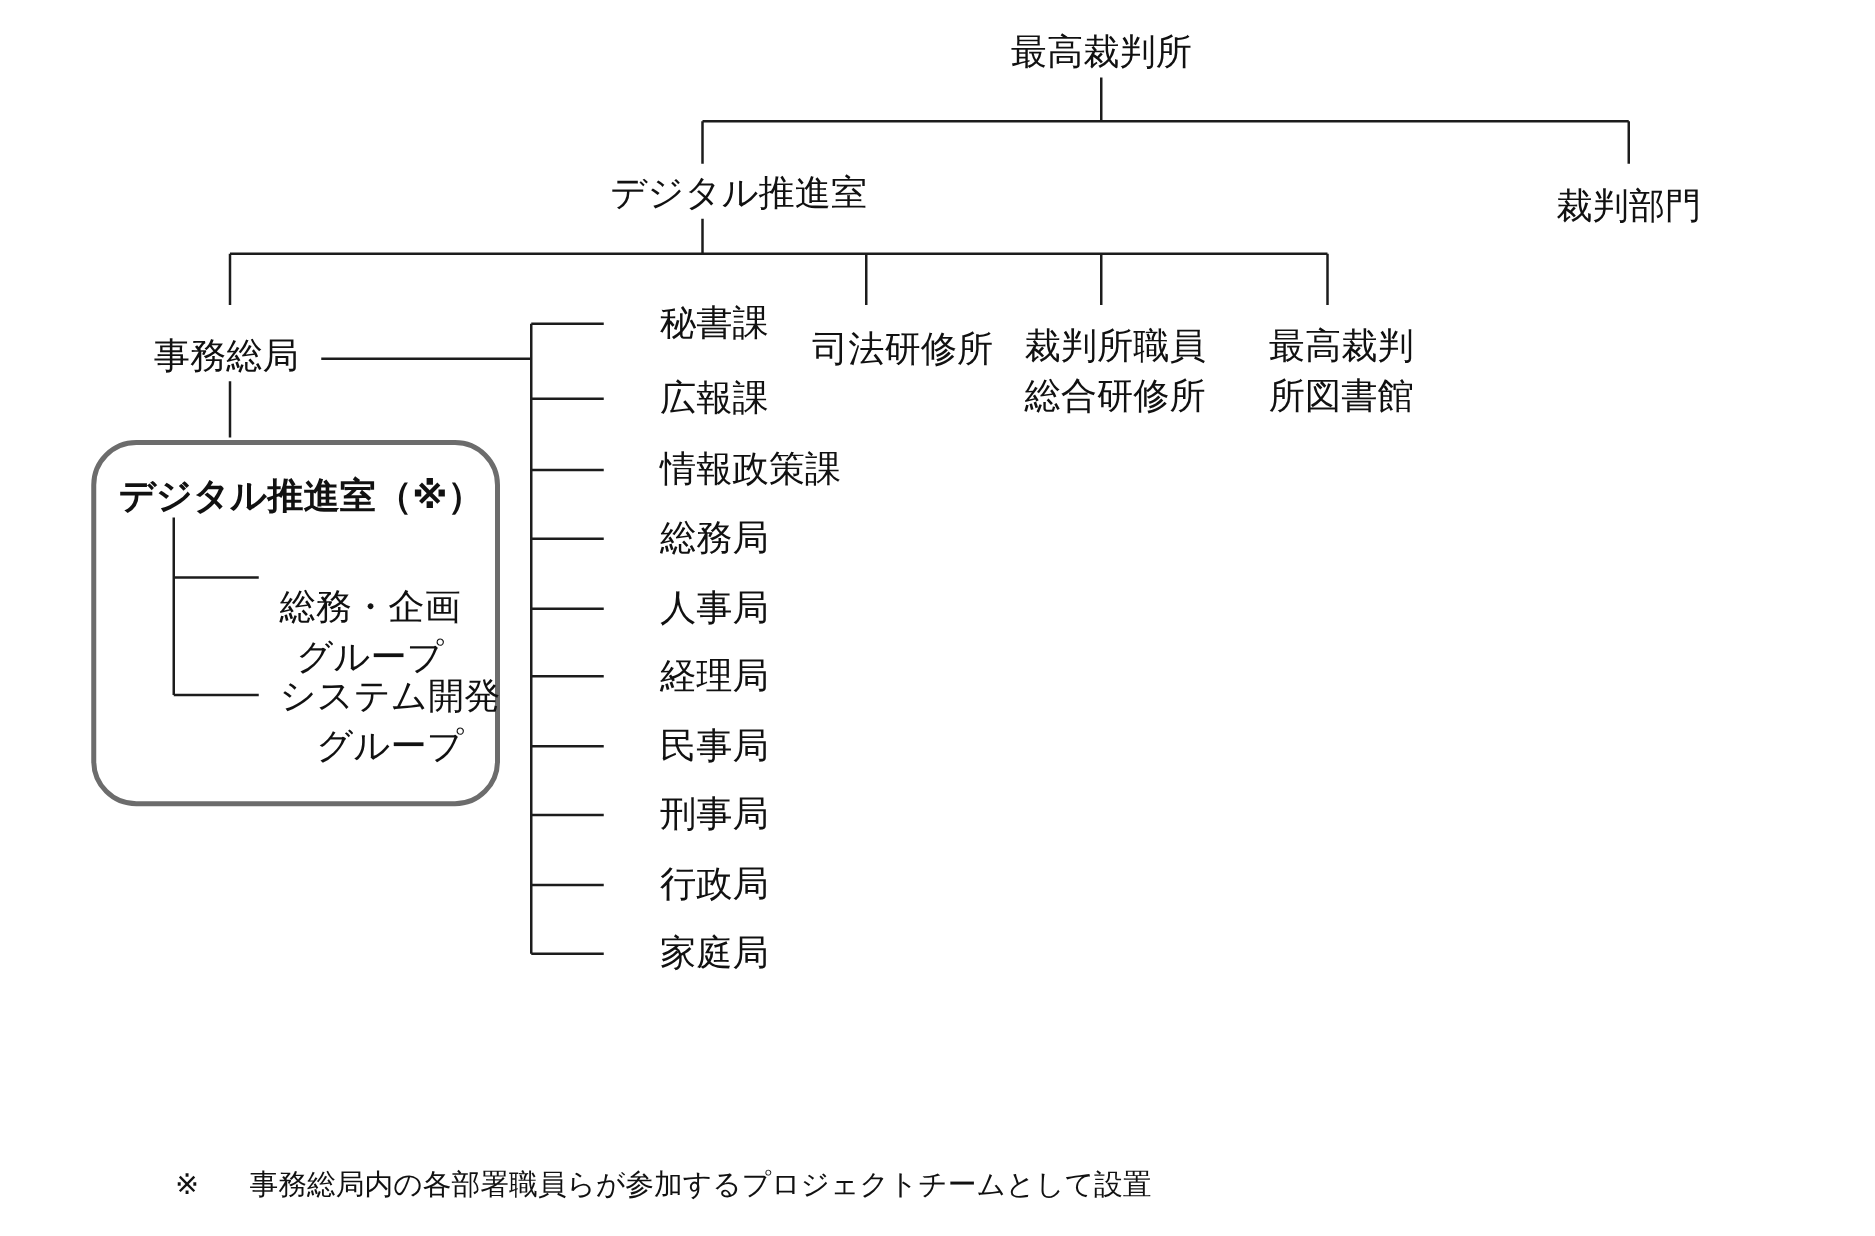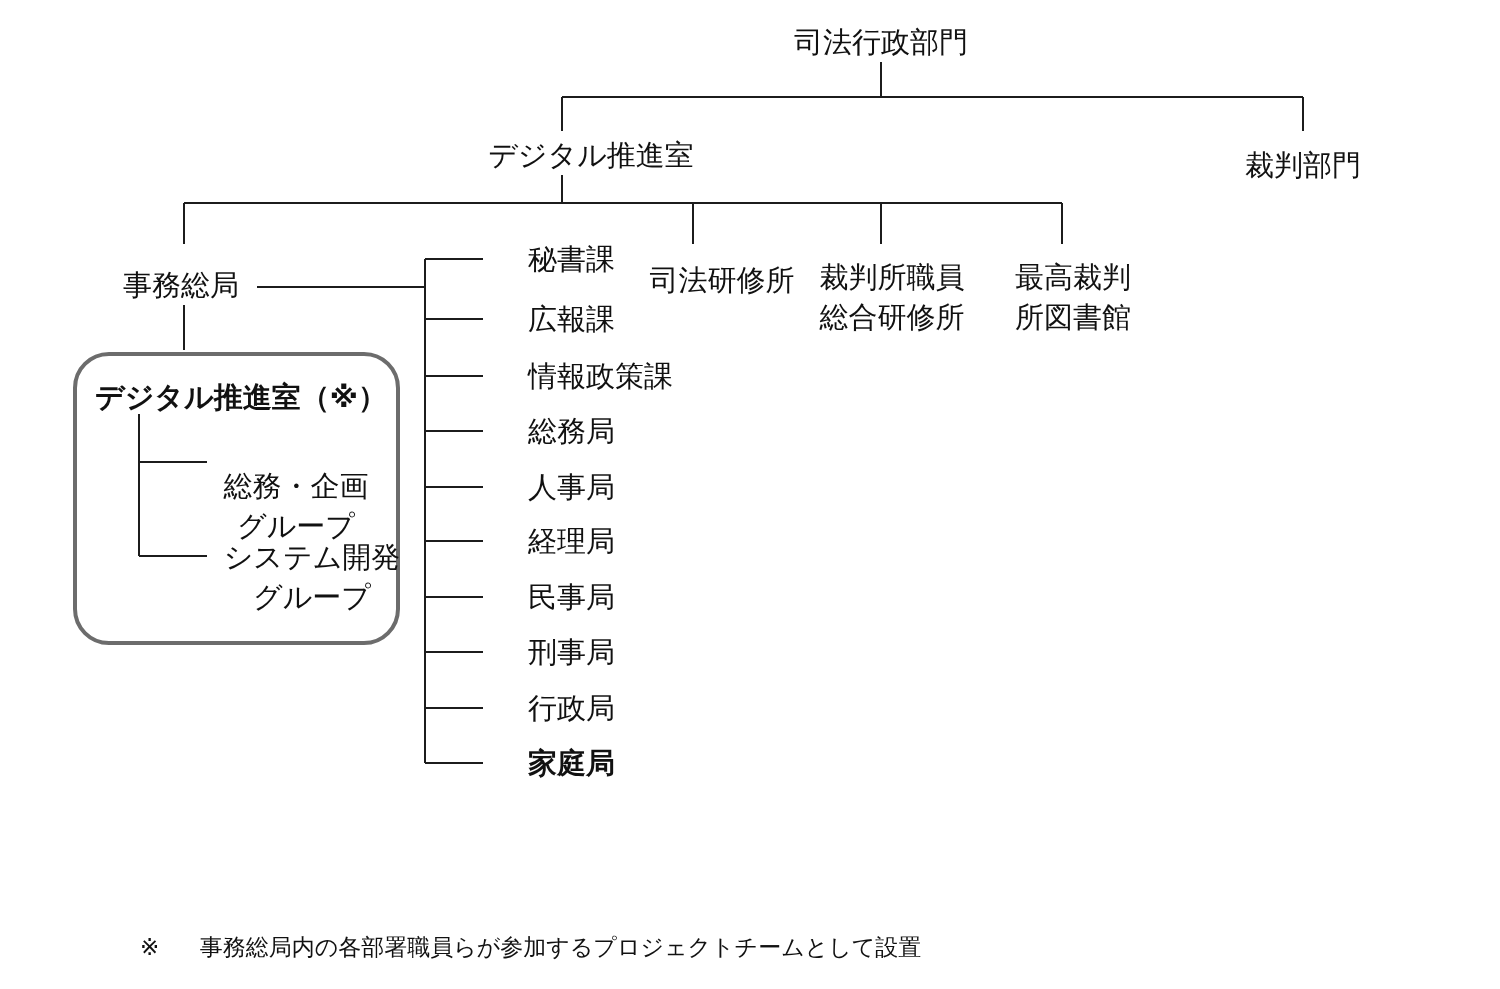--- a/index.html
+++ b/index.html
@@ -89,21 +89,21 @@
     </g>
     <g>
       <path d="M139,414 V556"></path>
       <path d="M139,462 H207"></path>
       <path d="M139,556 H207"></path>
     </g>
   </svg>
 
   <div class="digital-box"></div>
 
-  <div class="label centered" style="left:881px; top:22px;">司法行政部門</div>
+  <div class="label centered" style="left:881px; top:22px;">最高裁判所</div>
 
   <div class="label centered" style="left:591px; top:135px;">デジタル推進室</div>
 
   <div class="label centered" style="left:1303px; top:145px;">裁判部門</div>
 
   <div class="label centered" style="left:181px; top:265px;">事務総局</div>
 
   <div class="label centered" style="left:722px; top:260px;">司法研修所</div>
 
   <div class="label centered two-line" style="left:1073px; top:257px;">
@@ -118,21 +118,21 @@
 
   <div class="label dept" style="top:239px;">秘書課</div>
   <div class="label dept" style="top:299px;">広報課</div>
   <div class="label dept" style="top:356px;">情報政策課</div>
   <div class="label dept" style="top:411px;">総務局</div>
   <div class="label dept" style="top:467px;">人事局</div>
   <div class="label dept" style="top:521px;">経理局</div>
   <div class="label dept" style="top:577px;">民事局</div>
   <div class="label dept" style="top:632px;">刑事局</div>
   <div class="label dept" style="top:688px;">行政局</div>
-  <div class="label dept" style="top:743px;font-weight:bold;">家庭局</div>
+  <div class="label dept" style="top:743px;">家庭局</div>
 
   <div class="label bold-title" style="left:95px; top:377px;">デジタル推進室（※）</div>
 
   <div class="label centered two-line" style="left:296px; top:466px;">
     <span>総務・企画</span>
     <span>グループ</span>
   </div>
 
   <div class="label centered two-line" style="left:312px; top:537px;">
     <span>システム開発</span>

